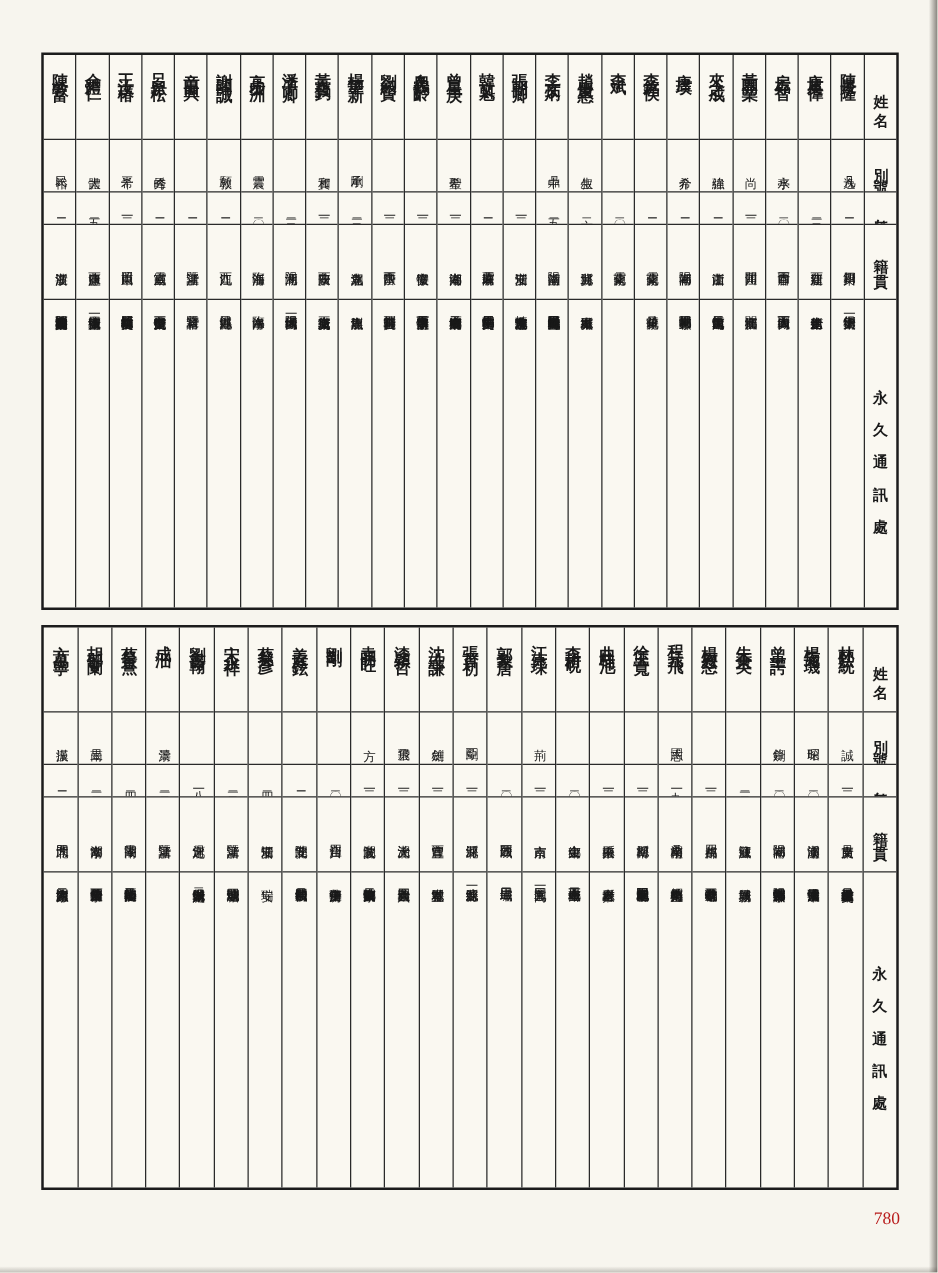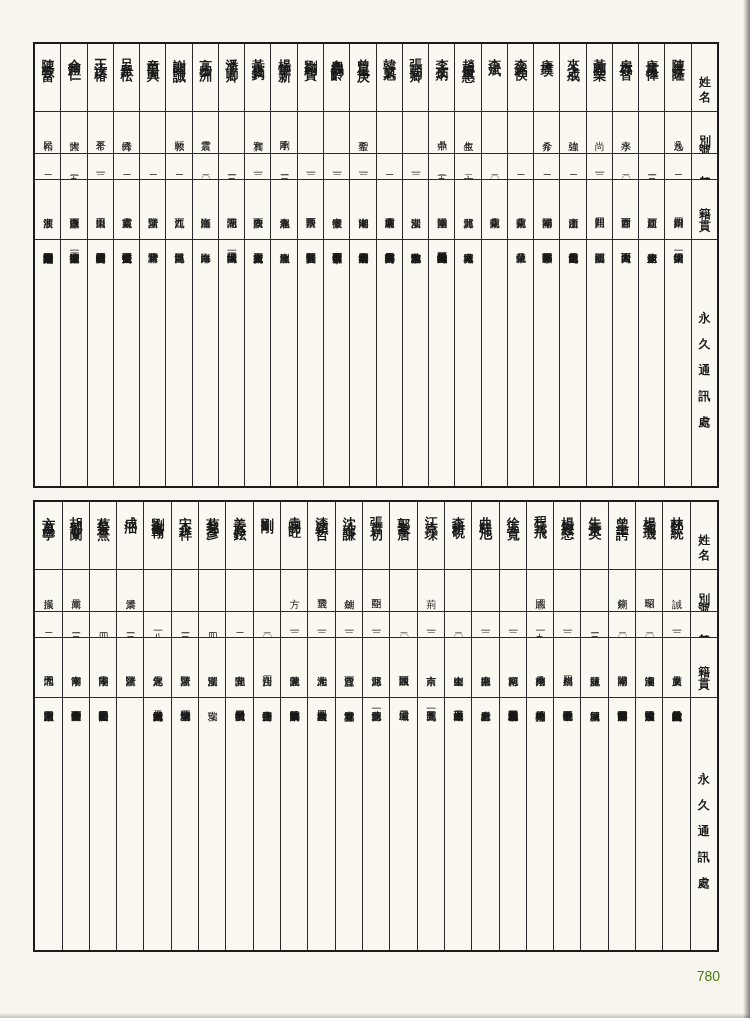--- a/index.html
+++ b/index.html
@@ -71,22 +71,22 @@
   .h-name    { letter-spacing: 14px; }
   .h-alias   { letter-spacing: 8px; }
   .h-age     { letter-spacing: 2px; }
   .h-origin  { letter-spacing: 12px; }
   .h-address { letter-spacing: 26px; font-size: 12px; }
 
   .page-number {
     position: absolute;
     top: 968px; right: 30px;
     font-size: 14px;
-    color: #4d7c0f;
-    font-family: Liberation Sans, sans-serif;
+    color: #b91c1c;
+    font-family: Liberation Serif, serif;
   }
 </style>
 </head>
 <body>
 
 <div class="page">
   <div class="dir-table t0">
       <div class="col">
         <div class="cell name hlabel h-name">姓名</div>
         <div class="cell alias hlabel h-alias">別號</div>

